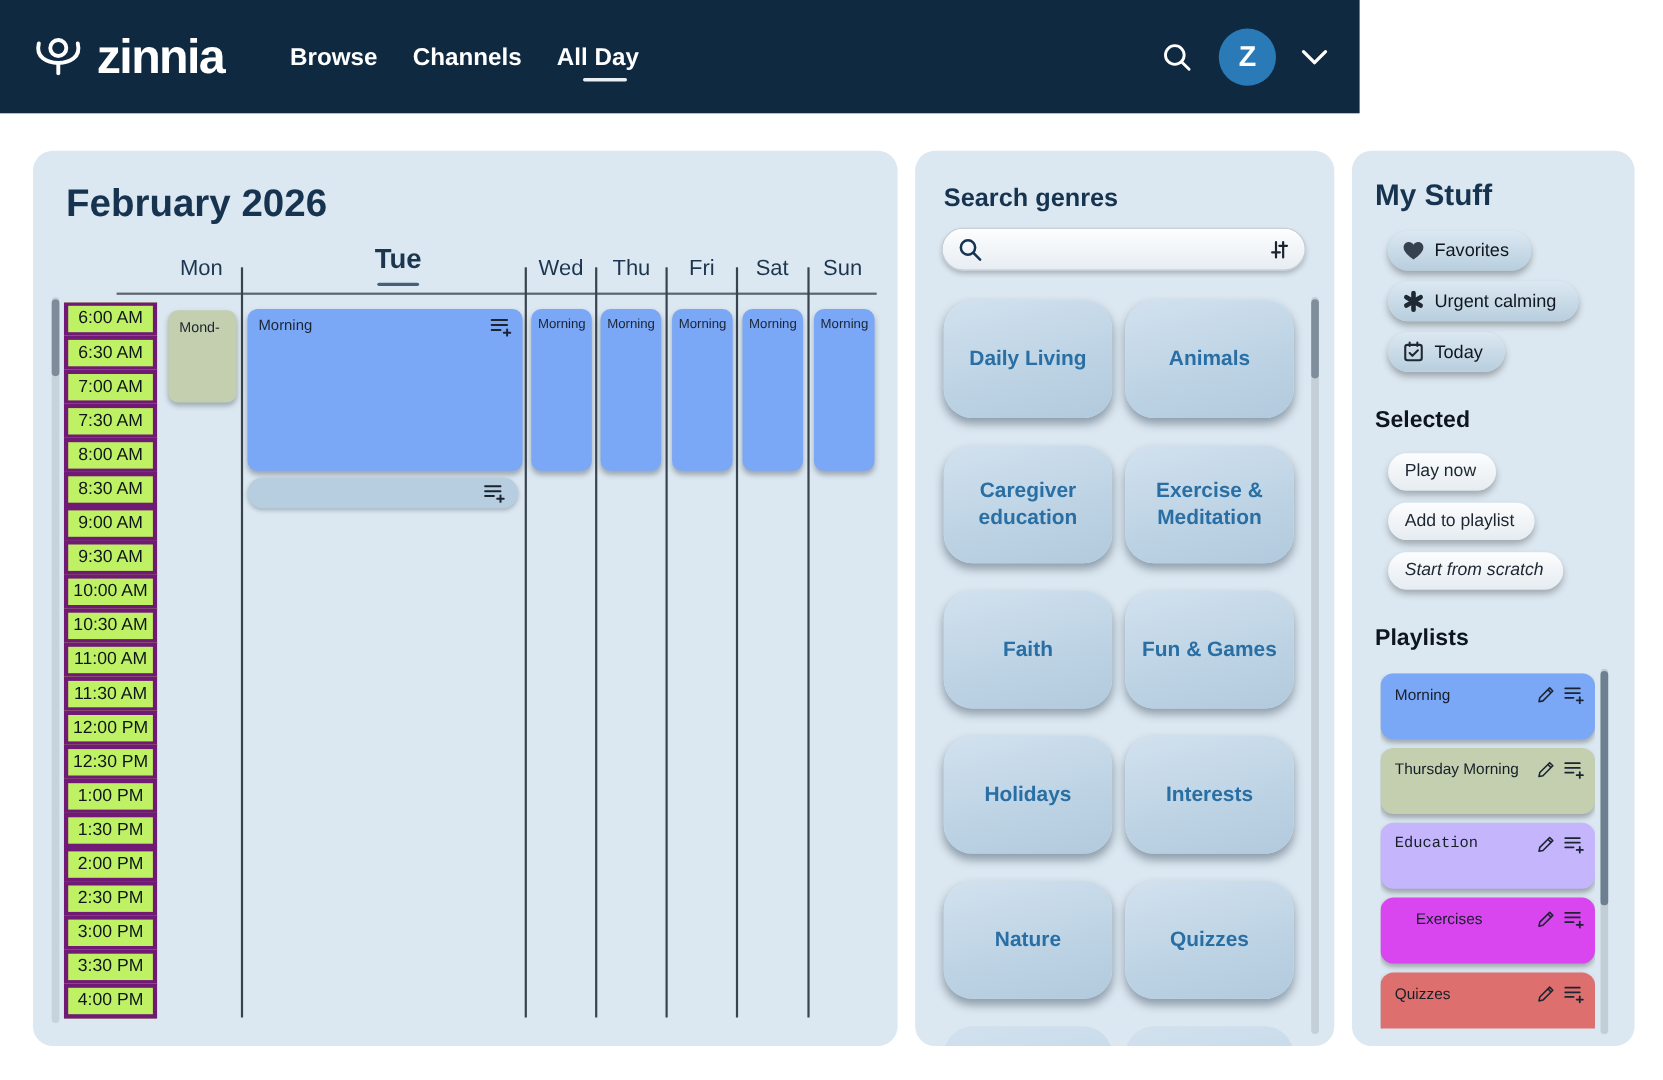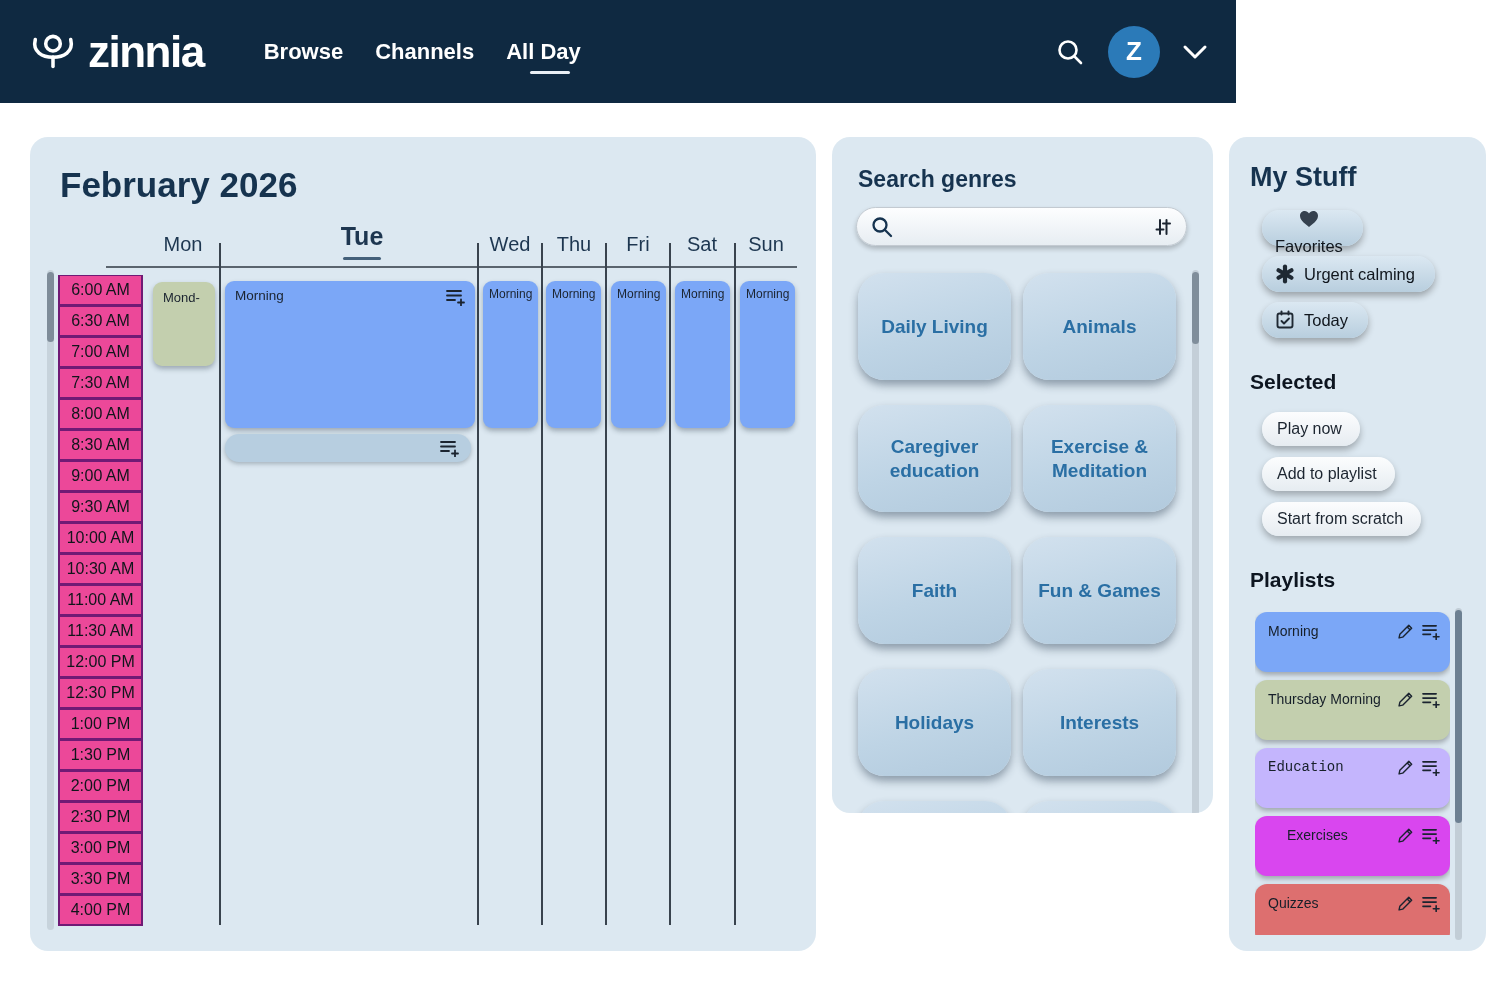--- a/index.html
+++ b/index.html
@@ -16,39 +16,39 @@
   .nav-link .nav-underline { display:none; }
   .nav-link.active .nav-underline { display:block; position:absolute; left:24px; top:32px;
             width:40px; height:3px; background:#e9eff5; border-radius:2px; }
   .nav-right { position:absolute; right:28px; top:0; height:103px; display:flex; align-items:center; gap:22px; }
   .avatar { width:52px; height:52px; border-radius:50%; background:#2b7ab8; color:#fff;
             font-size:26px; font-weight:700; display:flex; align-items:center; justify-content:center; cursor:pointer; }
 
   
   .card { position:absolute; top:137px; background:#dce8f1; border-radius:18px; overflow:hidden; }
   .card-cal   { left:30px;  width:786px; height:814px; }
-  .card-genre { left:832px; width:381px; height:676px; }
+  .card-genre { left:832px; width:381px; height:814px; }
   .card-stuff { left:1229px; width:257px; height:814px; }
 
   
   .cal-title { position:absolute; left:30px; top:28px; font-size:35px; font-weight:800; color:#16334f; }
   .day-h { position:absolute; top:96px; transform:translateX(-50%); font-size:20px; color:#1d3laf; color:#1d3650; cursor:pointer; }
   .day-h.sel { top:85px; font-size:25px; font-weight:700; }
   .day-underline { position:absolute; left:313px; top:120px; width:38px; height:3px; background:#44607a; border-radius:2px; }
   .grid-hline { position:absolute; left:76px; top:129px; width:691px; height:2px; background:#5a646e; }
   .vline { position:absolute; top:106px; width:1.5px; height:682px; background:#39434e; }
   .v1{left:189px;} .v2{left:447px;} .v3{left:511px;} .v4{left:575px;} .v5{left:639px;} .v6{left:704px;}
 
   .cal-scroll-track { position:absolute; left:17px; top:133px; width:7px; height:660px;
                       background:#c7d3dc; border-radius:4px; }
   .cal-scroll-thumb { position:absolute; left:0; top:2px; width:7px; height:70px;
                       background:#7e8c99; border-radius:4px; cursor:grab; }
 
   .time-gutter { position:absolute; left:28px; top:138px; width:85px; height:652px; overflow:hidden; }
-  .time-row { width:85px; height:32px; margin-top:-1px; background:#ec4899; border:2px solid #701a75;
+  .time-row { width:85px; height:32px; margin-top:-1px; background:#bef264; border:4px solid #701a75;
               display:flex; align-items:center; justify-content:center;
               font-size:16px; color:#10151b; }
 
   .event { position:absolute; border-radius:9px; box-shadow:0 3px 5px rgba(40,55,70,.35);
            color:#1b2430; cursor:pointer; }
   .ev-mon { left:123px; top:145px; width:62px; height:84px; font-size:13px; padding:8px 0 0 10px; }
   .ev-tue { left:195px; top:144px; width:250px; height:147px; }
   .ev-head { display:flex; justify-content:space-between; align-items:flex-start; padding:7px 10px 0 10px; font-size:13.5px; }
   .ev-sm { top:144px; width:55px; height:147px; font-size:12px; padding:6px 0 0 6px; }
   .ev-wed{left:453px;} .ev-thu{left:516px;} .ev-fri{left:581px;} .ev-sat{left:645px;} .ev-sun{left:710px;}
@@ -78,28 +78,28 @@
                background:#c4cfd8; border-radius:4px; }
   .genre-scroll-thumb { position:absolute; left:0; top:2px; width:7px; height:72px;
                background:#808e9b; border-radius:4px; cursor:grab; }
 
   
   .stuff-title { position:absolute; left:21px; top:25px; font-size:27px; font-weight:800; color:#16334f; }
   .quick-btn { position:absolute; left:33px; height:36px; border-radius:18px;
                display:inline-flex; align-items:center; gap:9px; padding:0 20px 0 13px;
                background:linear-gradient(180deg,#dbe8f2,#b8cede); box-shadow:0 4px 7px rgba(0,0,0,.3);
                font-size:16.5px; color:#10161d; cursor:pointer; white-space:nowrap; }
-  .qb0{top:73px;flex-direction:column;} .qb1{top:119px;} .qb2{top:165px;}
+  .qb0{top:73px;} .qb1{top:119px;} .qb2{top:165px;}
   .sec-title { position:absolute; left:21px; font-size:21px; font-weight:800; color:#0d1520; }
   .sel-title{top:233px;} .pl-title{top:431px;}
   .action-btn { position:absolute; left:33px; height:34px; border-radius:17px;
                display:inline-flex; align-items:center; padding:0 18px 0 15px;
                background:linear-gradient(180deg,#fcfdfe,#e6ecf1); box-shadow:0 4px 7px rgba(0,0,0,.28);
                font-size:16px; color:#1c2530; cursor:pointer; white-space:nowrap; }
-  .ab0{top:275px;} .ab1{top:320px;} .ab2{top:365px;}
+  .ab0{top:275px;} .ab1{top:320px;} .ab2{top:365px;font-style:italic;}
   .playlist-wrap { position:absolute; left:26px; top:475px; width:195px; height:323px; overflow:hidden; }
   .playlist-item { width:195px; height:60px; border-radius:12px; margin-bottom:8px;
                box-shadow:0 3px 5px rgba(0,0,0,.28); cursor:pointer; position:relative;
                padding:11px 10px 0 13px; display:flex; justify-content:space-between; align-items:flex-start; }
   .playlist-name { font-size:14px; color:#161f29; }
   .pl-icons { display:flex; gap:7px; align-items:center; }
   .stuff-scroll-track { position:absolute; left:226px; top:471px; width:7px; height:332px;
                background:#c2cdd6; border-radius:4px; }
   .stuff-scroll-thumb { position:absolute; left:0; top:2px; width:7px; height:213px;
                background:#6d8092; border-radius:4px; cursor:grab; }

